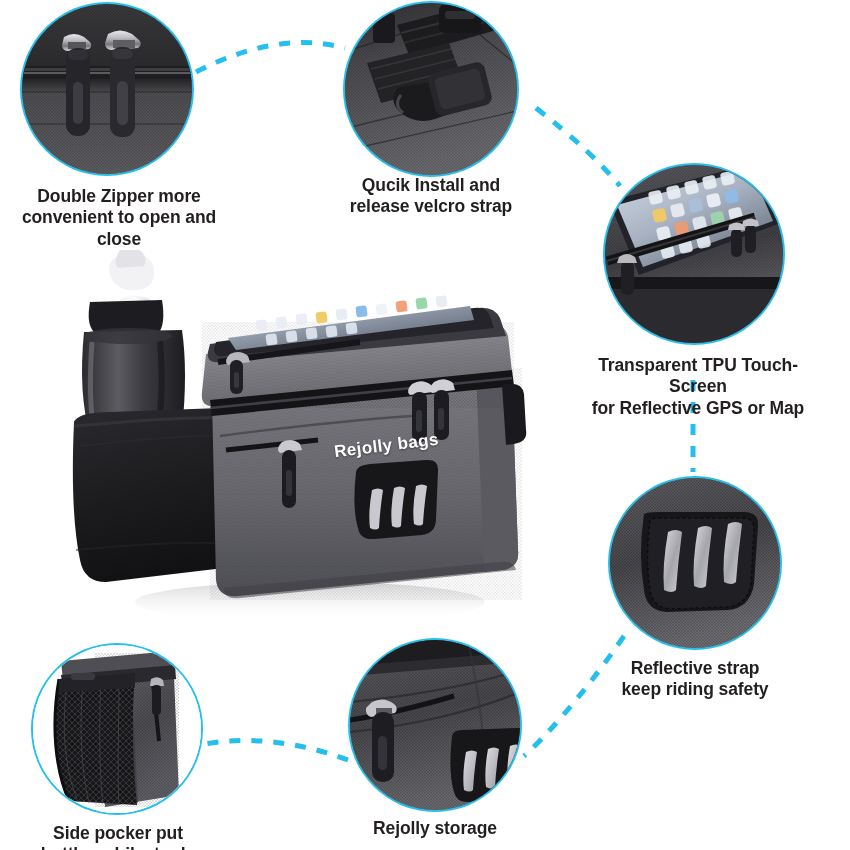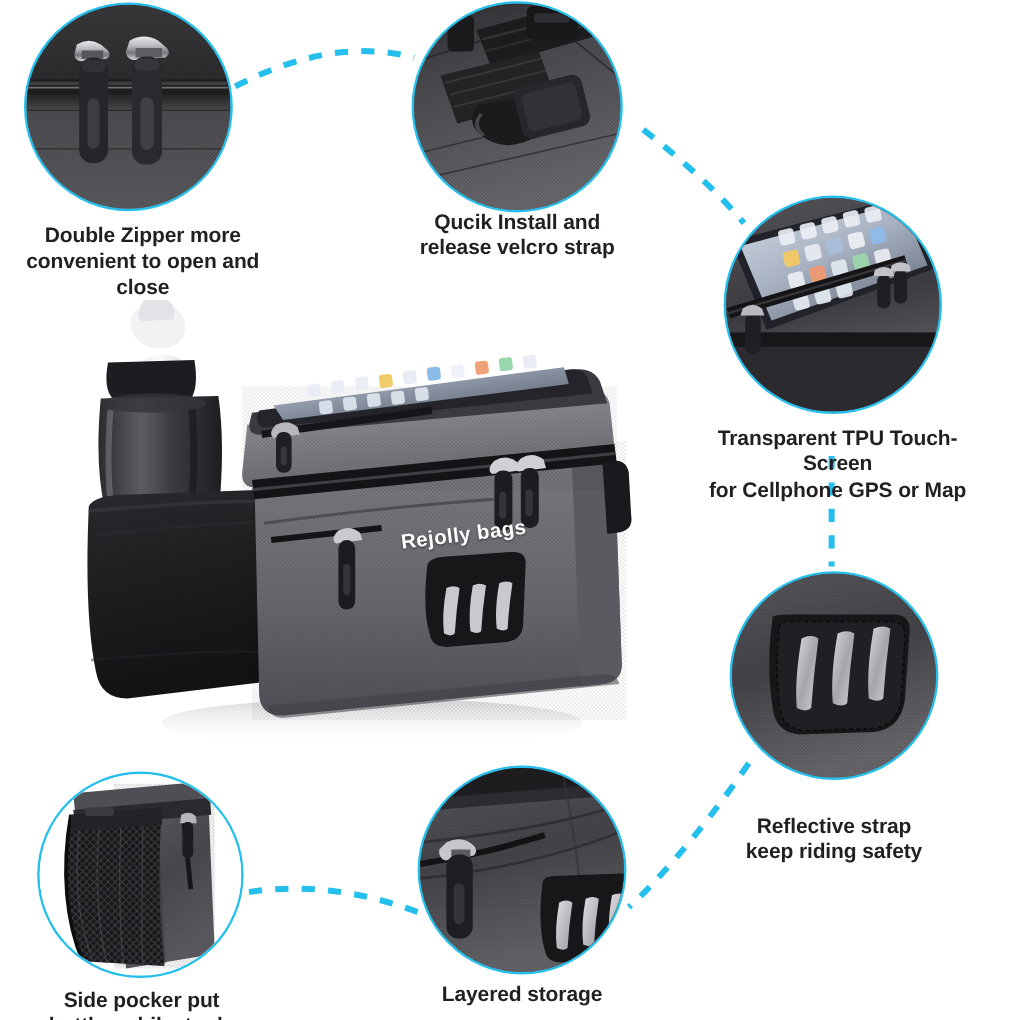--- a/index.html
+++ b/index.html
@@ -220,21 +220,21 @@
         </g>
         <g>
           <rect x="126" y="64" width="11" height="28" rx="5" fill="#1f1f23"></rect>
           <rect x="140" y="60" width="11" height="28" rx="5" fill="#1f1f23"></rect>
           <path d="M124,60 q8,-5 15,0 l1,5 h-17 z" fill="#c2c2c8"></path>
           <path d="M138,56 q8,-5 15,0 l1,5 h-17 z" fill="#c2c2c8"></path>
         </g>
       </svg>
     </div>
     <div class="caption" style="left:-27px;top:190px;width:240px;">Transparent TPU Touch-Screen
-for Cellphone GPS or Map</div>
+for Reflective GPS or Map</div>
   </div>
 
   <div class="callout" style="left:610px;top:478px;width:250px;">
     <div class="circle" style="left:0;top:0;width:170px;height:170px;">
       <svg viewBox="0 0 170 170">
         <defs>
           <linearGradient id="fab4" x1="0" y1="0" x2=".3" y2="1">
             <stop offset="0" stop-color="#5e5e63"></stop>
               <stop offset=".5" stop-color="#48484d"></stop>
             <stop offset="1" stop-color="#6d6d72"></stop>
@@ -256,21 +256,21 @@
           <path d="M40,42 q-5,38 0,70 q2,17 20,19 l58,-2 q19,-2 23,-23 l3,-54 q1,-12 -12,-12 l-78,0 q-13,0 -14,2 Z" fill="#202024" stroke="#0c0c0e" stroke-width="1.5" stroke-dasharray="3 3"></path>
         </g>
 
         <g>
           <path d="M58,54 q-6,34 -4,58 q8,4 12,0 q2,-28 6,-58 q-6,-4 -14,0 Z" fill="url(#refl)"></path>
           <path d="M88,50 q-6,34 -4,58 q8,4 12,0 q2,-28 6,-58 q-6,-4 -14,0 Z" fill="url(#refl)"></path>
           <path d="M118,46 q-6,34 -4,58 q8,4 12,0 q2,-28 6,-58 q-6,-4 -14,0 Z" fill="url(#refl)"></path>
         </g>
       </svg>
     </div>
-    <div class="caption" style="left:-15px;top:180px;width:200px;margin-top:20px;">Reflective strap
+    <div class="caption" style="left:-15px;top:180px;width:200px;">Reflective strap
 keep riding safety</div>
   </div>
 
   <div class="callout" style="left:350px;top:640px;width:250px;">
     <div class="circle" style="left:0;top:0;width:170px;height:170px;">
       <svg viewBox="0 0 170 170">
         <defs>
           <linearGradient id="fab5" x1="0" y1="0" x2=".25" y2="1">
             <stop offset="0" stop-color="#5b5b60"></stop>
               <stop offset=".5" stop-color="#47474c"></stop>
@@ -307,21 +307,21 @@
         <g>
           <path d="M102,96 q-4,36 2,56 q2,10 14,10 l42,-2 q12,-1 14,-14 l4,-48 q1,-10 -10,-10 l-56,2 q-9,0 -10,6 Z" fill="#17171a"></path>
           <g fill="url(#refl5)">
             <path d="M116,112 q-4,22 -2,38 q6,3 9,0 q1,-18 4,-38 q-5,-3 -11,0 Z"></path>
             <path d="M138,109 q-4,22 -2,38 q6,3 9,0 q1,-18 4,-38 q-5,-3 -11,0 Z"></path>
             <path d="M160,106 q-4,22 -2,38 q6,3 9,0 q1,-18 4,-38 q-5,-3 -11,0 Z"></path>
           </g>
         </g>
       </svg>
     </div>
-    <div class="caption" style="left:-5px;top:178px;width:180px;">Layered storage</div>
+    <div class="caption" style="left:-5px;top:178px;width:180px;">Rejolly storage</div>
   </div>
 
   <div class="callout" style="left:33px;top:645px;width:250px;">
     <div class="circle" style="left:0;top:0;width:168px;height:168px;background:#fff;">
       <svg viewBox="0 0 168 168">
         <defs>
           <linearGradient id="fab6" x1="0" y1="0" x2=".4" y2="1">
             <stop offset="0" stop-color="#6a6a70"></stop>
               <stop offset=".6" stop-color="#4c4c51"></stop>
             <stop offset="1" stop-color="#5e5e64"></stop>

